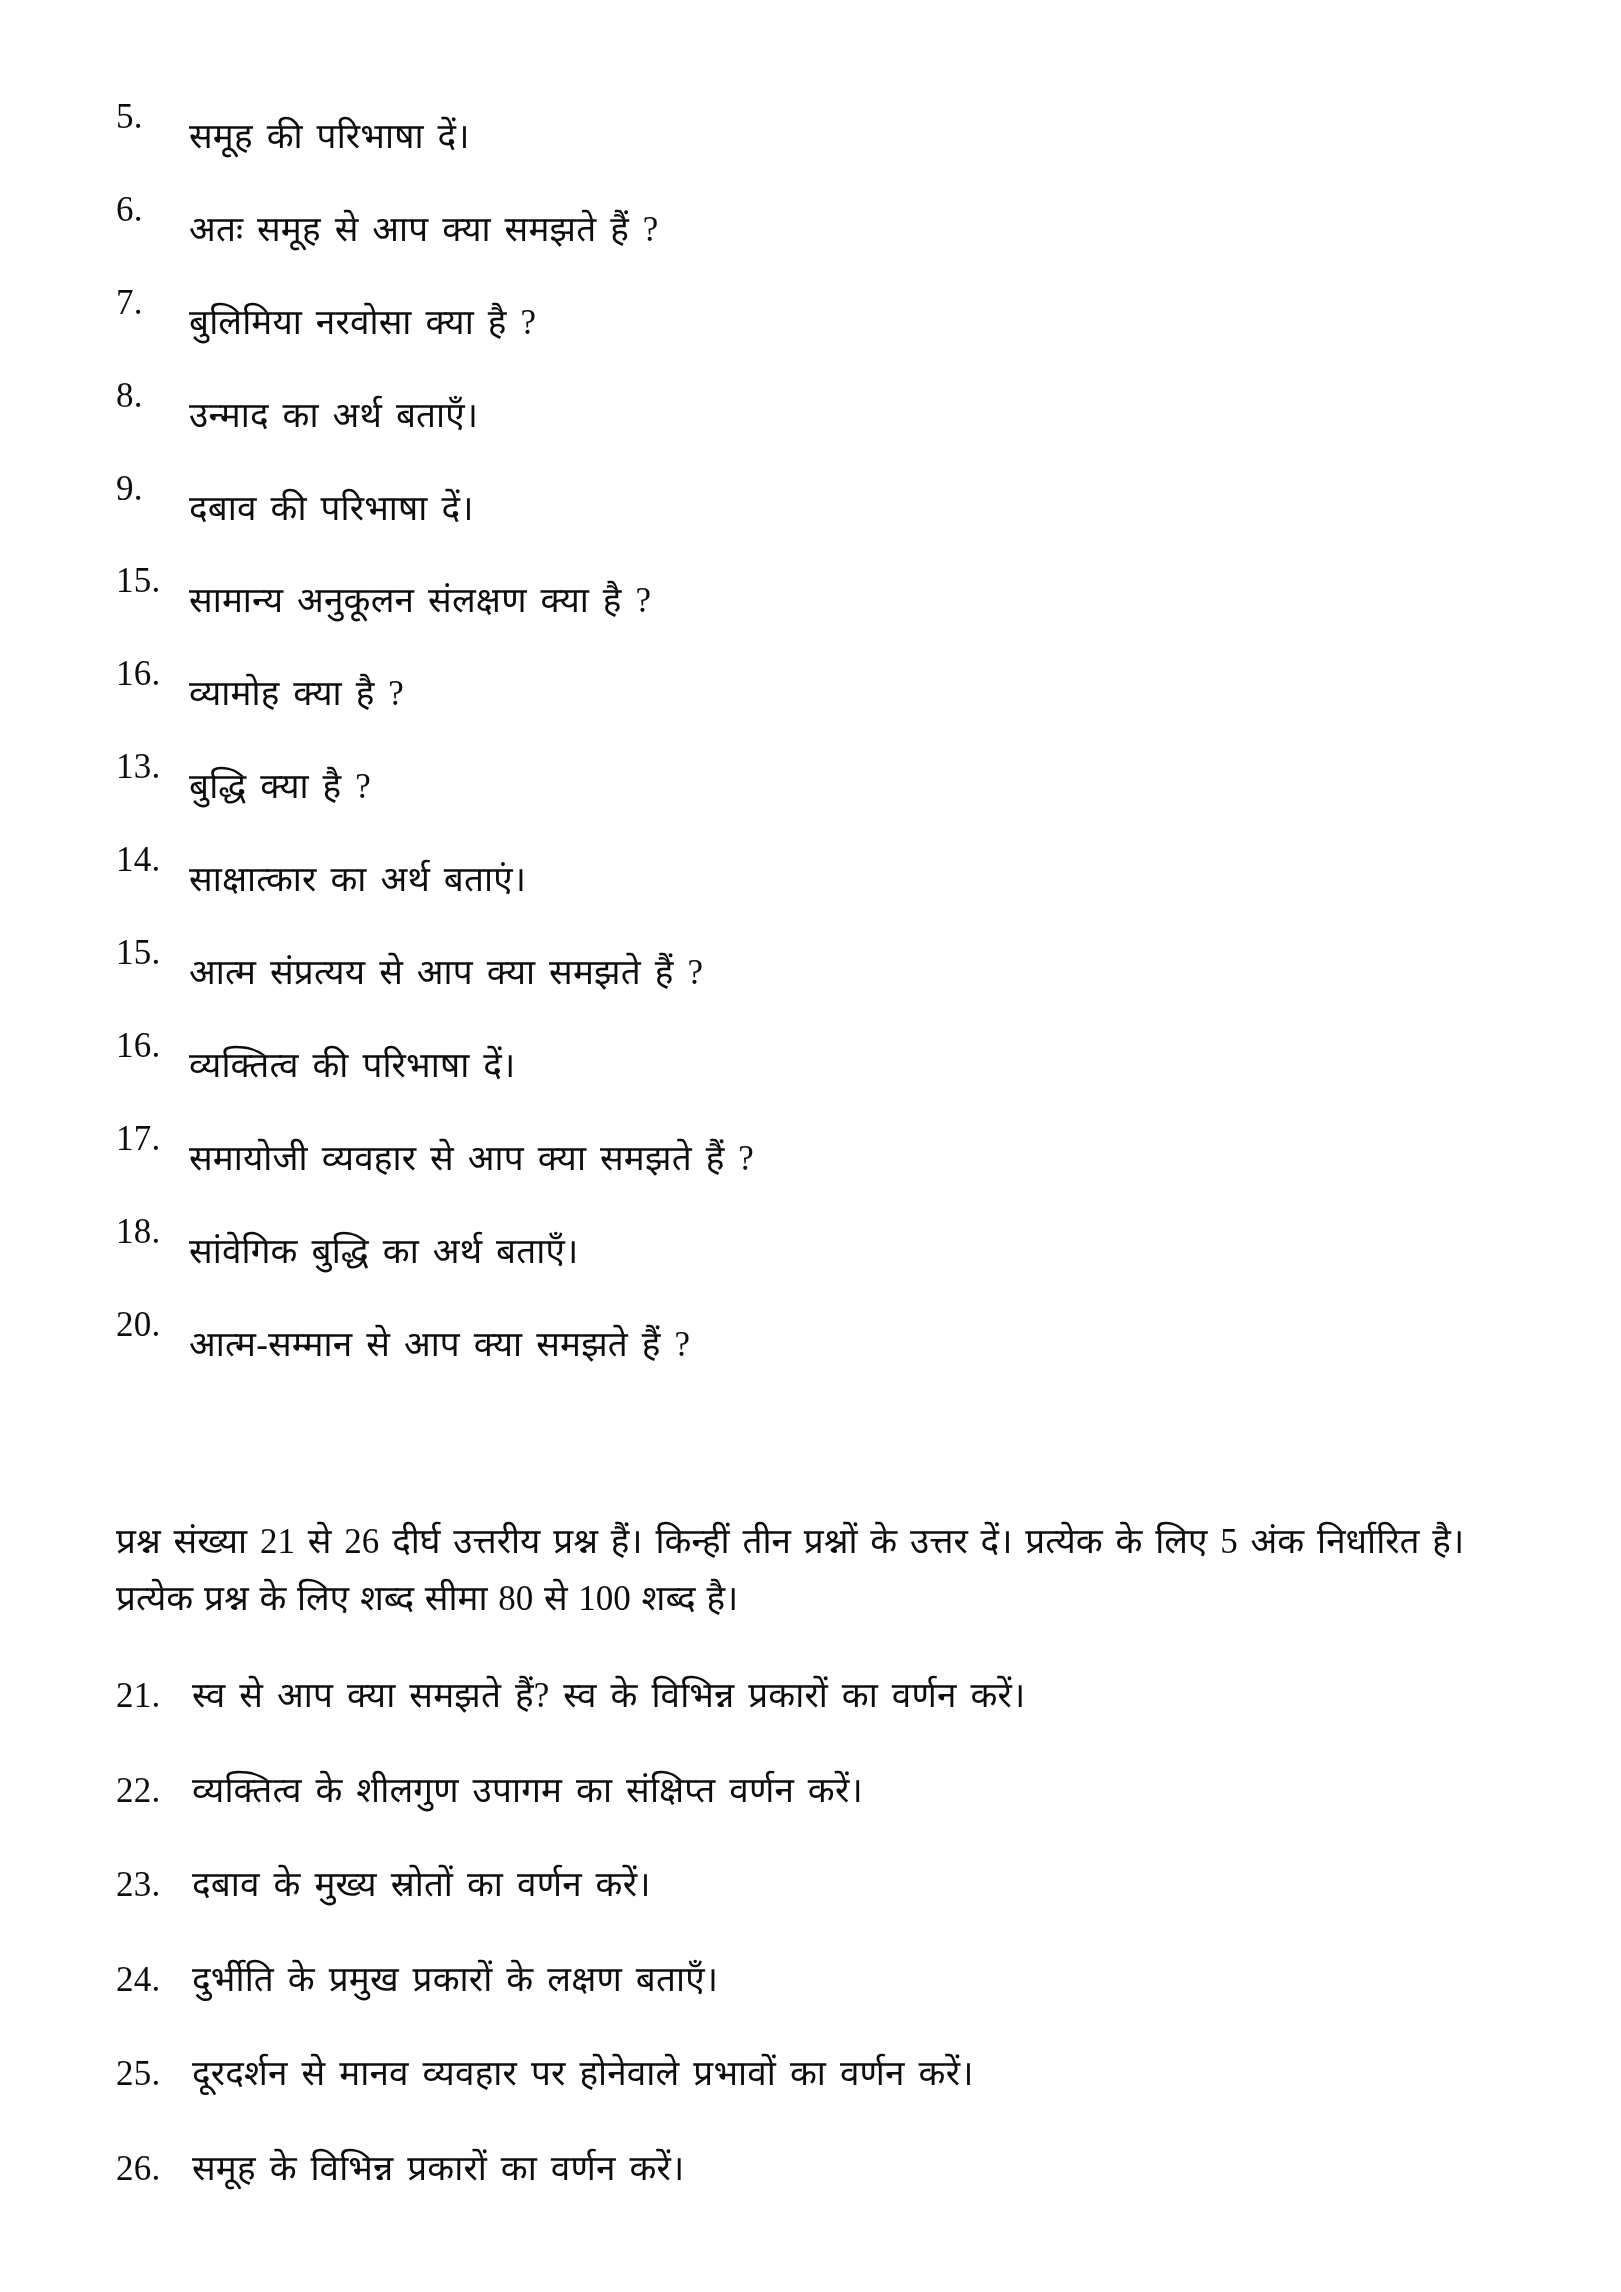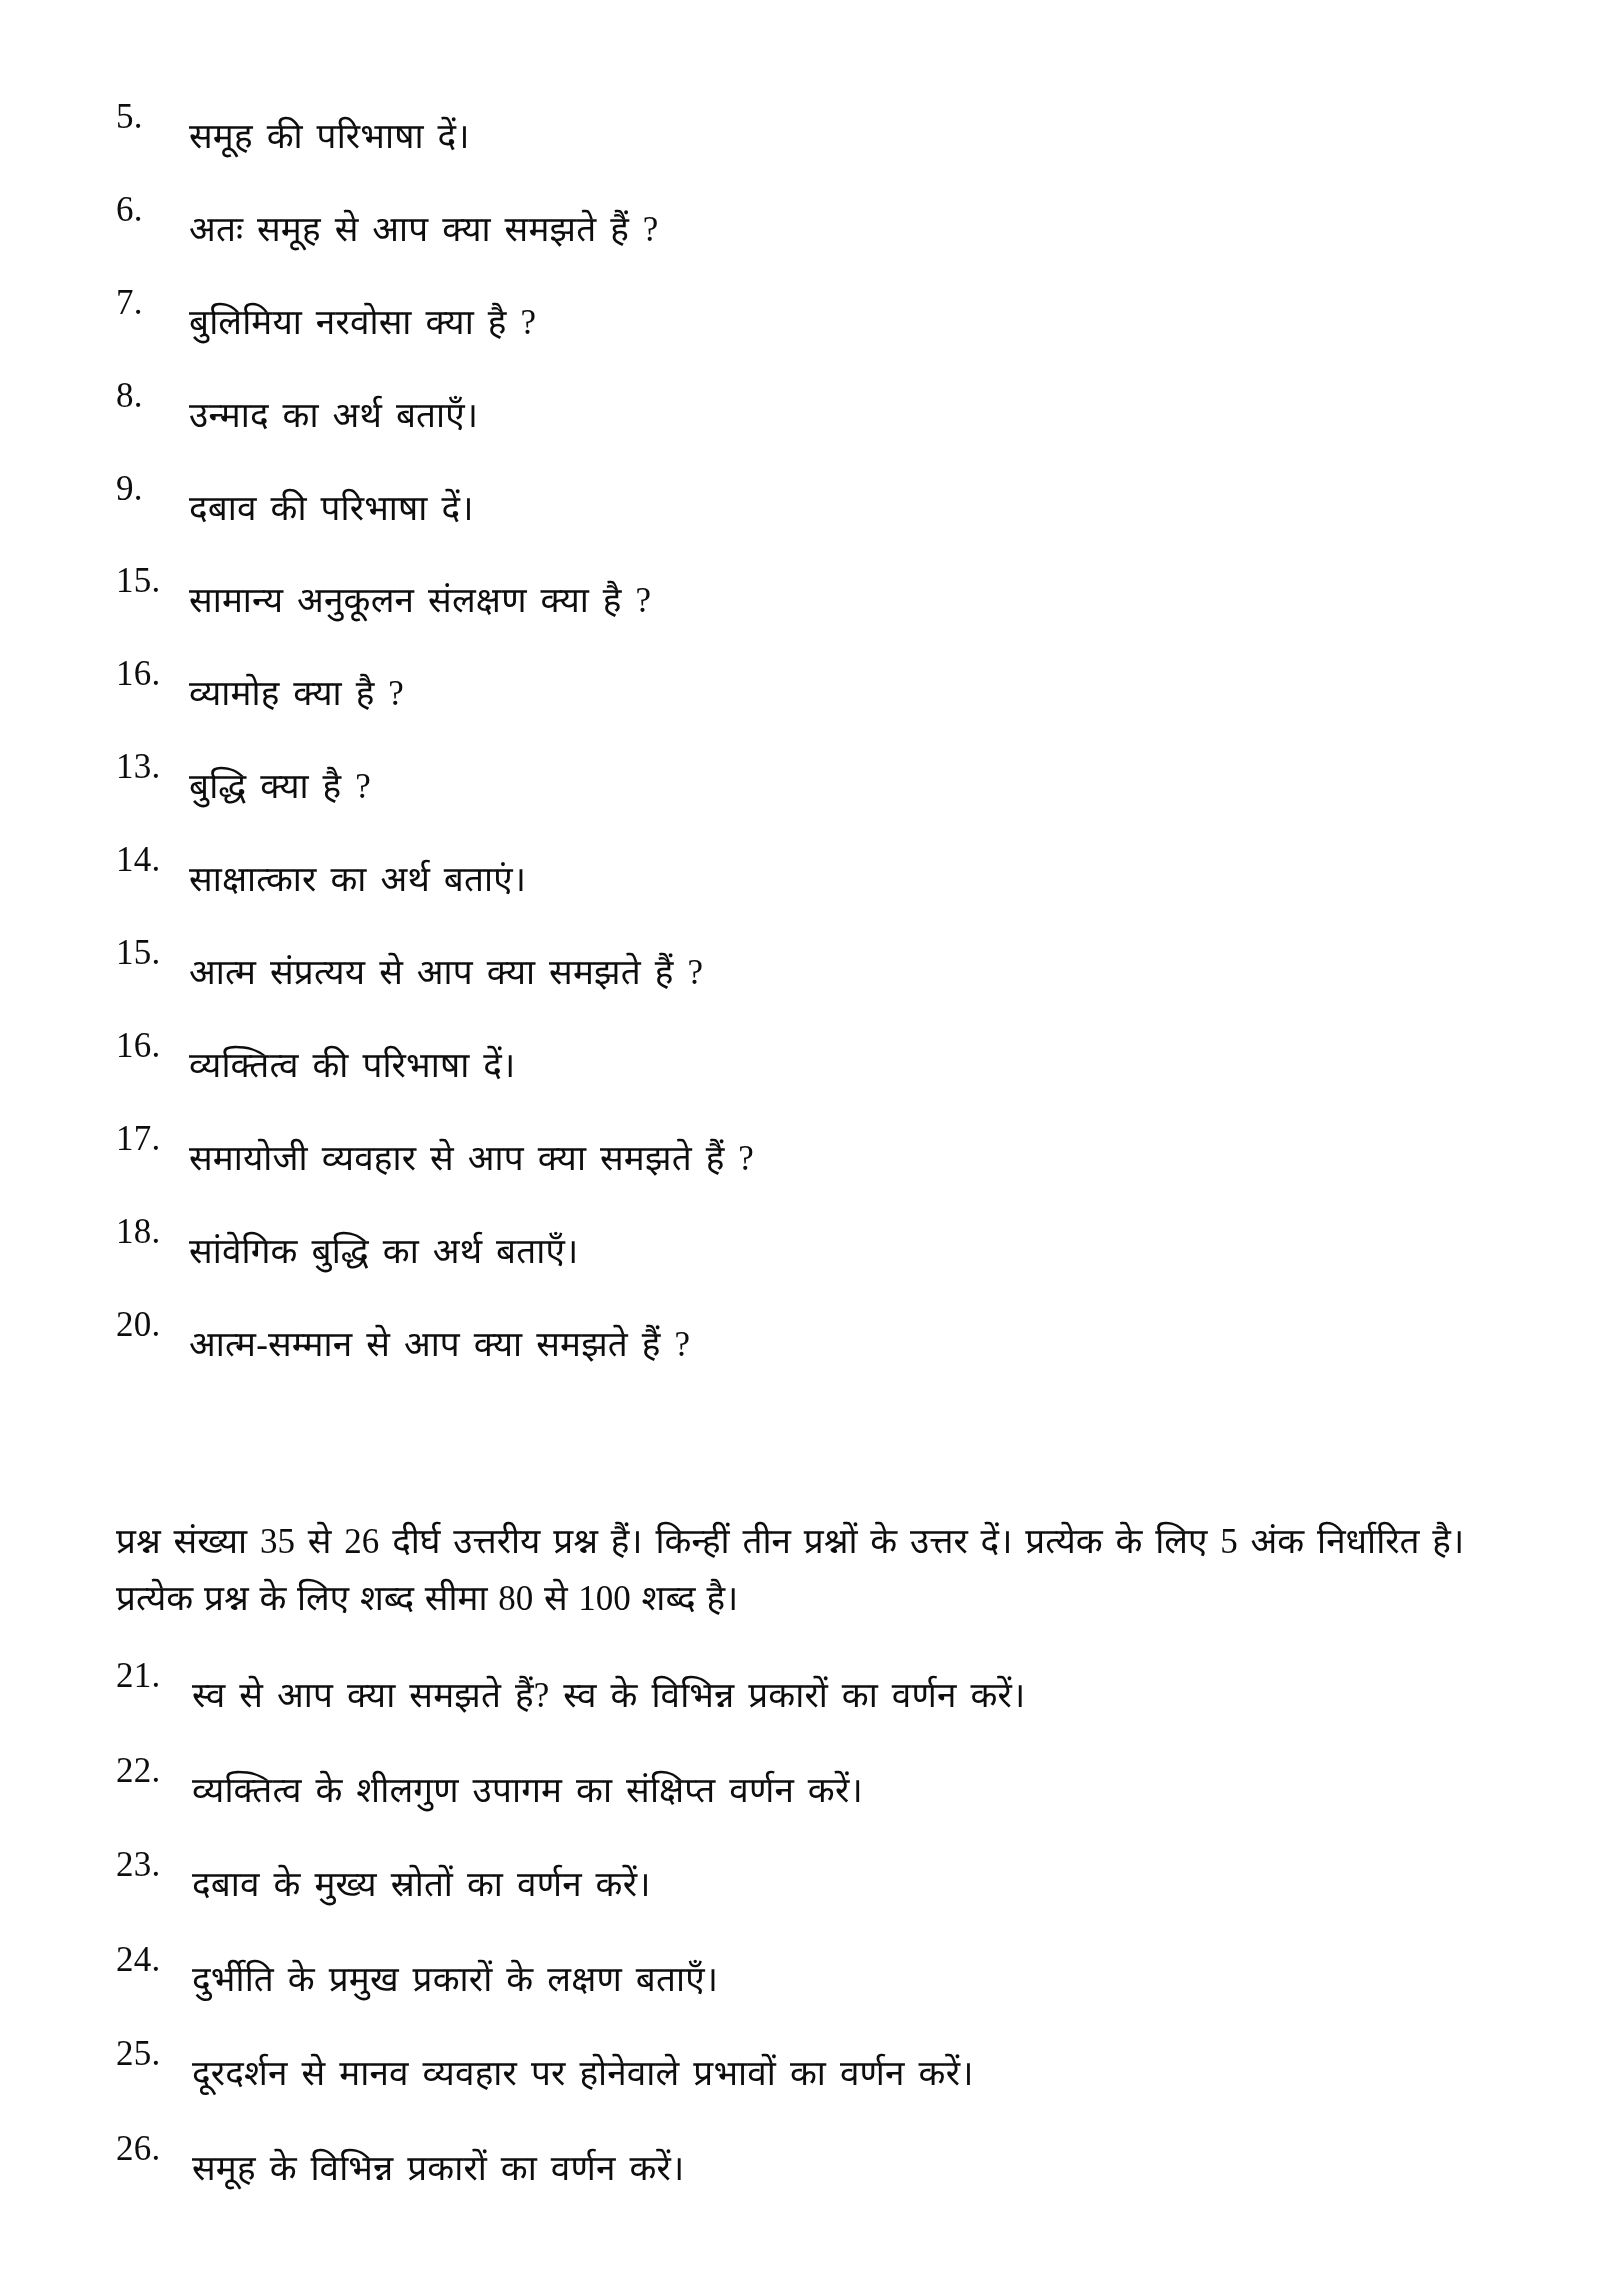--- a/index.html
+++ b/index.html
@@ -59,20 +59,21 @@
     line-height: 1.62;
     text-align: justify;
     text-justify: inter-word;
     word-spacing: 2px;
     margin: 0 0 25.5px 0;
     padding-right: 9.8px;
   }
 
   .long-list .q-item {
     margin-bottom: 29px;
+    align-items: flex-end;
   }
 
   .long-list .q-num {
     min-width: 76px;
   }
 </style>
 </head>
 <body>
 
 <div class="page">
@@ -131,21 +132,21 @@
       <span class="q-text">सांवेगिक बुद्धि का अर्थ बताएँ।</span>
     </li>
     <li class="q-item">
       <span class="q-num">20.</span>
       <span class="q-text">आत्म-सम्मान से आप क्या समझते हैं  ?</span>
     </li>
   </ul>
 
   <div class="section-gap"></div>
 
-  <p class="instruction">प्रश्न संख्या 35 से 26 दीर्घ उत्तरीय प्रश्न हैं। किन्हीं तीन प्रश्नों के उत्तर दें। प्रत्येक के लिए 5 अंक निर्धारित है। प्रत्येक प्रश्न के लिए शब्द सीमा 80 से 100 शब्द है।</p>
+  <p class="instruction">प्रश्न संख्या 21 से 26 दीर्घ उत्तरीय प्रश्न हैं। किन्हीं तीन प्रश्नों के उत्तर दें। प्रत्येक के लिए 5 अंक निर्धारित है। प्रत्येक प्रश्न के लिए शब्द सीमा 80 से 100 शब्द है।</p>
 
   <ul class="q-list long-list">
     <li class="q-item">
       <span class="q-num">21.</span>
       <span class="q-text">स्व से आप क्या समझते हैं? स्व के विभिन्न प्रकारों का वर्णन करें।</span>
     </li>
     <li class="q-item">
       <span class="q-num">22.</span>
       <span class="q-text">व्यक्तित्व के शीलगुण उपागम का संक्षिप्त वर्णन करें।</span>
     </li>

